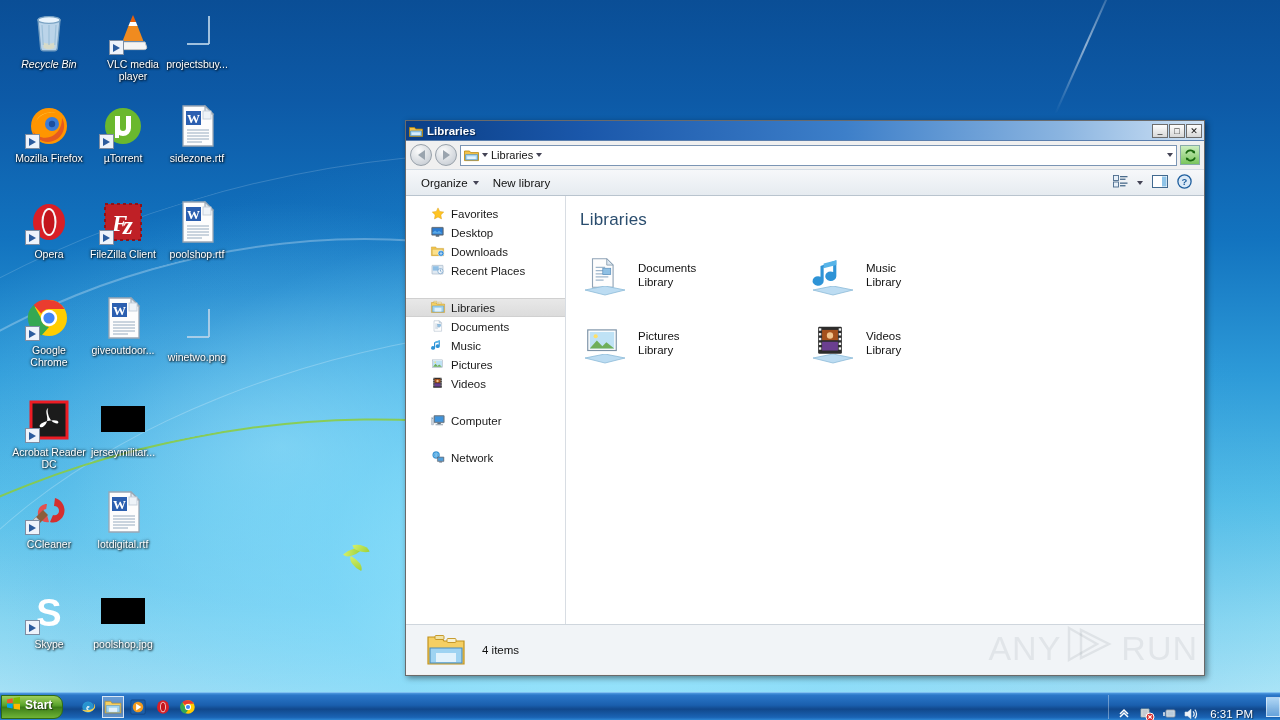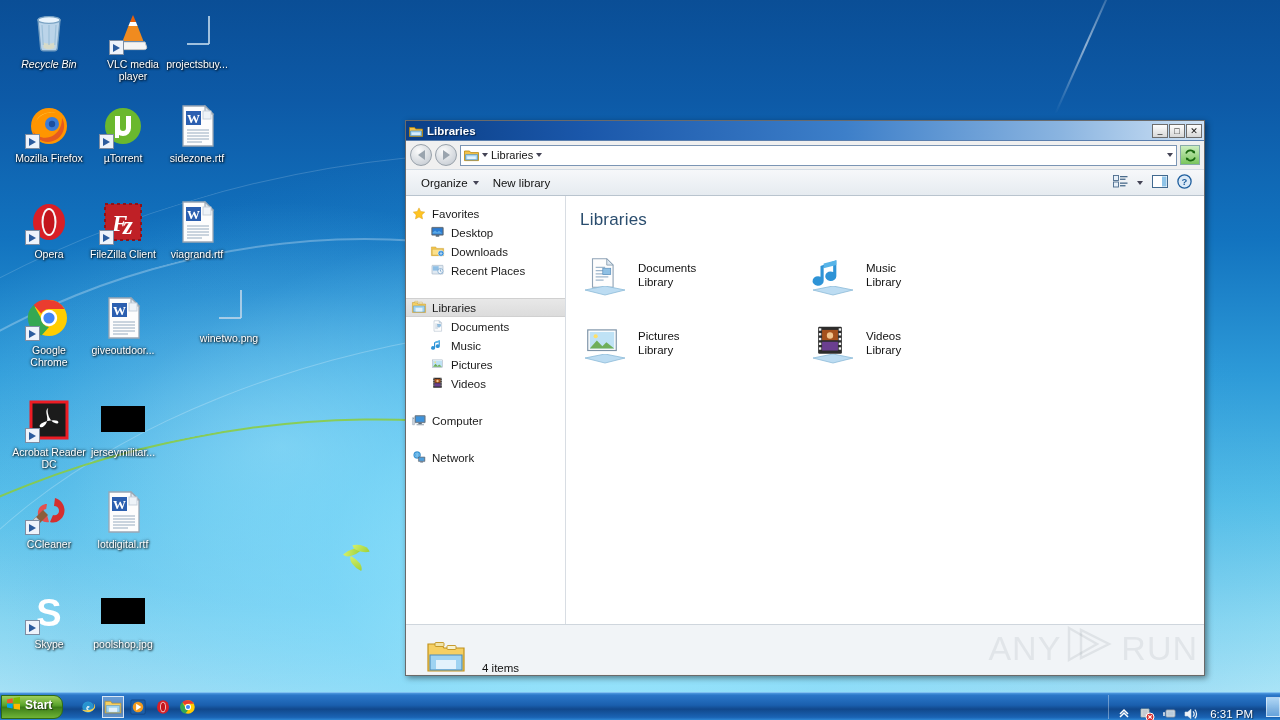--- a/index.html
+++ b/index.html
@@ -153,41 +153,41 @@
   .cmd-item { display:flex; align-items:center; gap:5px; padding: 3px 7px; cursor:pointer; }
   .cmd-right { margin-left:auto; display:flex; align-items:center; gap:9px; padding-right:4px; }
 
   #body { display: flex; height: 428px; background:#fff; }
   #navpane {
     width: 160px; background: #fff; border-right: 1px solid #d8dde3;
     padding-top: 8px; font-size: 11.5px; color:#1a1a1a; overflow:hidden;
   }
   .nav-item {
     height: 19px; display: flex; align-items: center; gap: 5px; cursor: pointer;
-    padding-left: 5px;
+    padding-left: 24px;
   }
   .nav-item.child { padding-left: 24px; }
   .nav-item.sel { background: linear-gradient(to bottom,#e8e8e8,#dcdcdc); border-top:1px solid #d0d0d0; border-bottom:1px solid #d0d0d0; }
   .nav-gap { height: 18px; }
   .nav-ico { width: 16px; height: 15px; position: relative; flex:0 0 16px; }
 
   #listpane { flex: 1; background: #fff; padding: 14px 0 0 14px; position: relative; }
   #lib-head { font-size: 17px; color: #2a4d6e; font-weight: normal; letter-spacing:.2px; }
   #lib-sub  { font-size: 11.5px; color: #111; margin-top: 3px; }
   #lib-grid {
     margin-top: 22px; display: grid; grid-template-columns: 228px 228px;
     row-gap: 22px;
   }
   .lib-tile { display: flex; align-items: center; gap: 10px; cursor: pointer; padding: 2px; }
   .lib-tile .tile-ico { width: 46px; height: 42px; position: relative; flex:0 0 46px; }
   .lib-tile .tile-txt { font-size: 11.5px; line-height: 14px; color: #111; }
 
   #statusbar {
     height: 50px; background: #f1f4f7; border-top: 1px solid #cfd6dd;
-    display: flex; align-items: flex-end; padding-left: 20px; gap: 16px; position: relative;
+    display: flex; align-items: center; padding-left: 20px; gap: 16px; position: relative;
   }
   #statusbar .sb-ico { width: 40px; height: 34px; position: relative; }
   #statusbar .sb-text { font-size: 11.5px; color: #111; }
 
   #watermark {
     position: absolute; right: 6px; bottom: 2px;
     display: flex; align-items: center; gap: 2px;
     color: rgba(120,130,140,0.13); font-size: 34px; letter-spacing: 1px;
     font-family: "Liberation Sans", sans-serif; pointer-events:none;
   }
@@ -314,21 +314,21 @@
       </div>
       <div class="dicon" style="left: 156px; top: 194px;">
         <div class="glyph"><svg width="48" height="48" viewBox="0 0 48 48">
             <path d="M10 4h22l8 8v32H10z" fill="#fdfdfd" stroke="#9aa7b4" stroke-width="1.3"></path>
             <path d="M32 4l8 8h-8z" fill="#dfe7ef" stroke="#9aa7b4" stroke-width="1.1"></path>
             <rect x="13" y="9" width="15" height="14" fill="#2b5fb0"></rect>
             <text x="20.5" y="21" font-size="13" font-weight="bold" font-family="Liberation Serif, serif" fill="#fff" text-anchor="middle">W</text>
             <path d="M14 28h22M14 31h22M14 34h22M14 37h22M14 40h15" stroke="#b9c6d4" stroke-width="1.4"></path>
             <rect x="30" y="9" width="8" height="8" fill="#eef3f8" stroke="#c3ced9" stroke-width="0.9"></rect>
           </svg></div>
-        <div class="lbl">viagrand.rtf</div>
+        <div class="lbl">poolshop.rtf</div>
       </div>
       <div class="dicon" style="left: 8px; top: 290px;">
         <div class="glyph"><svg width="48" height="48" viewBox="0 0 48 48">
             <circle cx="24" cy="24" r="18" fill="#ffcd00"></circle>
             <path d="M24 6a18 18 0 0 1 15.6 9H24a9 9 0 0 0-7.8 4.5L8.6 11A18 18 0 0 1 24 6z" fill="#ea3c2f"></path>
             <path d="M8.6 11l7.6 13.5A9 9 0 0 0 24 33l-7.5 8.6A18 18 0 0 1 8.6 11z" fill="#35a853"></path>
             <circle cx="24" cy="24" r="8.2" fill="#fff"></circle>
             <circle cx="24" cy="24" r="5.6" fill="#4285f4"></circle>
           </svg><div class="shortcut-arrow"></div></div>
         <div class="lbl">Google Chrome</div>
@@ -337,21 +337,21 @@
         <div class="glyph"><svg width="48" height="48" viewBox="0 0 48 48">
             <path d="M10 4h22l8 8v32H10z" fill="#fdfdfd" stroke="#9aa7b4" stroke-width="1.3"></path>
             <path d="M32 4l8 8h-8z" fill="#dfe7ef" stroke="#9aa7b4" stroke-width="1.1"></path>
             <rect x="13" y="9" width="15" height="14" fill="#2b5fb0"></rect>
             <text x="20.5" y="21" font-size="13" font-weight="bold" font-family="Liberation Serif, serif" fill="#fff" text-anchor="middle">W</text>
             <path d="M14 28h22M14 31h22M14 34h22M14 37h22M14 40h15" stroke="#b9c6d4" stroke-width="1.4"></path>
             <rect x="30" y="9" width="8" height="8" fill="#eef3f8" stroke="#c3ced9" stroke-width="0.9"></rect>
           </svg></div>
         <div class="lbl">giveoutdoor...</div>
       </div>
-      <div class="dicon" style="left: 156px; top: 278px; margin-left: 32px;">
+      <div class="dicon" style="left: 156px; top: 297px;">
         <div class="glyph"><svg width="48" height="48" viewBox="0 0 48 48">
             <path d="M11 6h26v36H11z" fill="#0c59a4" opacity="0"></path>
             <path d="M36 8v28" stroke="#b9d4ea" stroke-width="2" opacity="0.85"></path>
             <path d="M14 36h22" stroke="#b9d4ea" stroke-width="2" opacity="0.85"></path>
           </svg></div>
         <div class="lbl">winetwo.png</div>
       </div>
       <div class="dicon" style="left: 8px; top: 392px;">
         <div class="glyph"><svg width="48" height="48" viewBox="0 0 48 48">
             <rect x="6" y="6" width="36" height="36" fill="#1b1b1b" stroke="#ec1c24" stroke-width="3"></rect>

